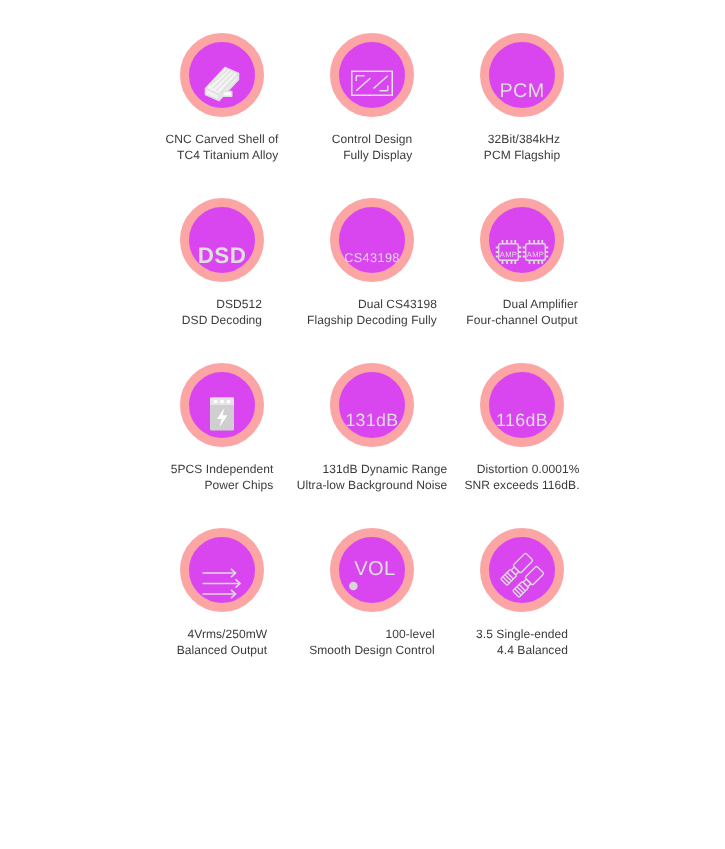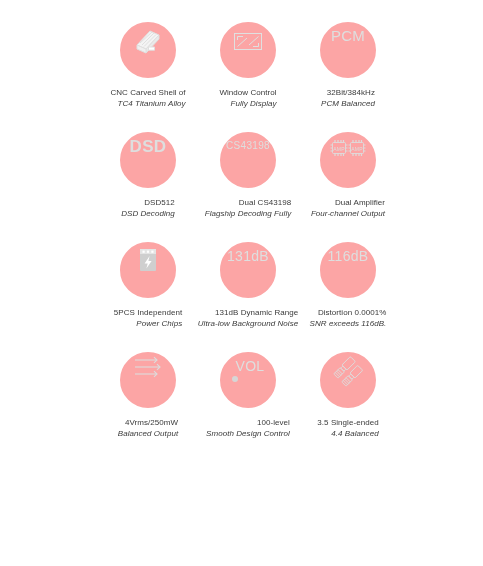--- a/index.html
+++ b/index.html
@@ -30,47 +30,46 @@
   .feature-cell {
     width: 100px;
     display: flex;
     flex-direction: column;
     align-items: center;
   }
   .icon-circle {
     width: 56px;
     height: 56px;
     border-radius: 50%;
-    border: 2px solid #fca5a5;
+    border: 6px solid #fca5a5;
     display: flex;
-    align-items: flex-start;
+    align-items: flex-end;
     justify-content: center;
     box-sizing: border-box;
-    background: #fca5a5;
+    background: #d946ef;
   }
   .icon-circle svg {
     display: block;
   }
   .icon-text {
     font-family: "Liberation Sans", sans-serif;
     fill: #dedede;
     letter-spacing: 0.3px;
   }
   .caption {
     margin-top: 9px;
     text-align: right;
     font-size: 8px;
     line-height: 11px;
     color: #3a3a3a;
     letter-spacing: 0.05px;
     white-space: nowrap;
   }
   .caption .line2 {
     display: block;
-    font-style: italic;
   }
   .row-spacer {
     height: 21px;
   }
 </style>
 </head>
 <body>
 
 <div class="feature-grid">
 
@@ -101,34 +100,34 @@
           <g fill="none" stroke="#e0e0e0" stroke-width="1">
             <rect x="3.5" y="9.5" width="27" height="16"></rect>
             <path d="M6.5 12.5 L12 12.5 M6.5 12.5 L6.5 16"></path>
             <path d="M27.5 22.5 L22 22.5 M27.5 22.5 L27.5 19"></path>
             <path d="M6.5 22.5 L16 14"></path>
             <path d="M27.5 12.5 L18 21"></path>
           </g>
         </svg>
       </div>
       <div class="caption">
-        <span>Window Control</span>
+        <span>Control Design</span>
         <span class="line2">Fully Display</span>
       </div>
     </div>
 
     <div class="feature-cell">
       <div class="icon-circle">
         <svg width="50" height="24" viewBox="0 0 50 24">
           <text class="icon-text" x="25" y="17" text-anchor="middle" font-size="15">PCM</text>
         </svg>
       </div>
       <div class="caption">
         <span>32Bit/384kHz</span>
-        <span class="line2">PCM Balanced</span>
+        <span class="line2">PCM Flagship</span>
       </div>
     </div>
   </div>
 
   <div class="row-spacer"></div>
 
   <div class="feature-row">
     <div class="feature-cell">
       <div class="icon-circle">
         <svg width="50" height="24" viewBox="0 0 50 24">

